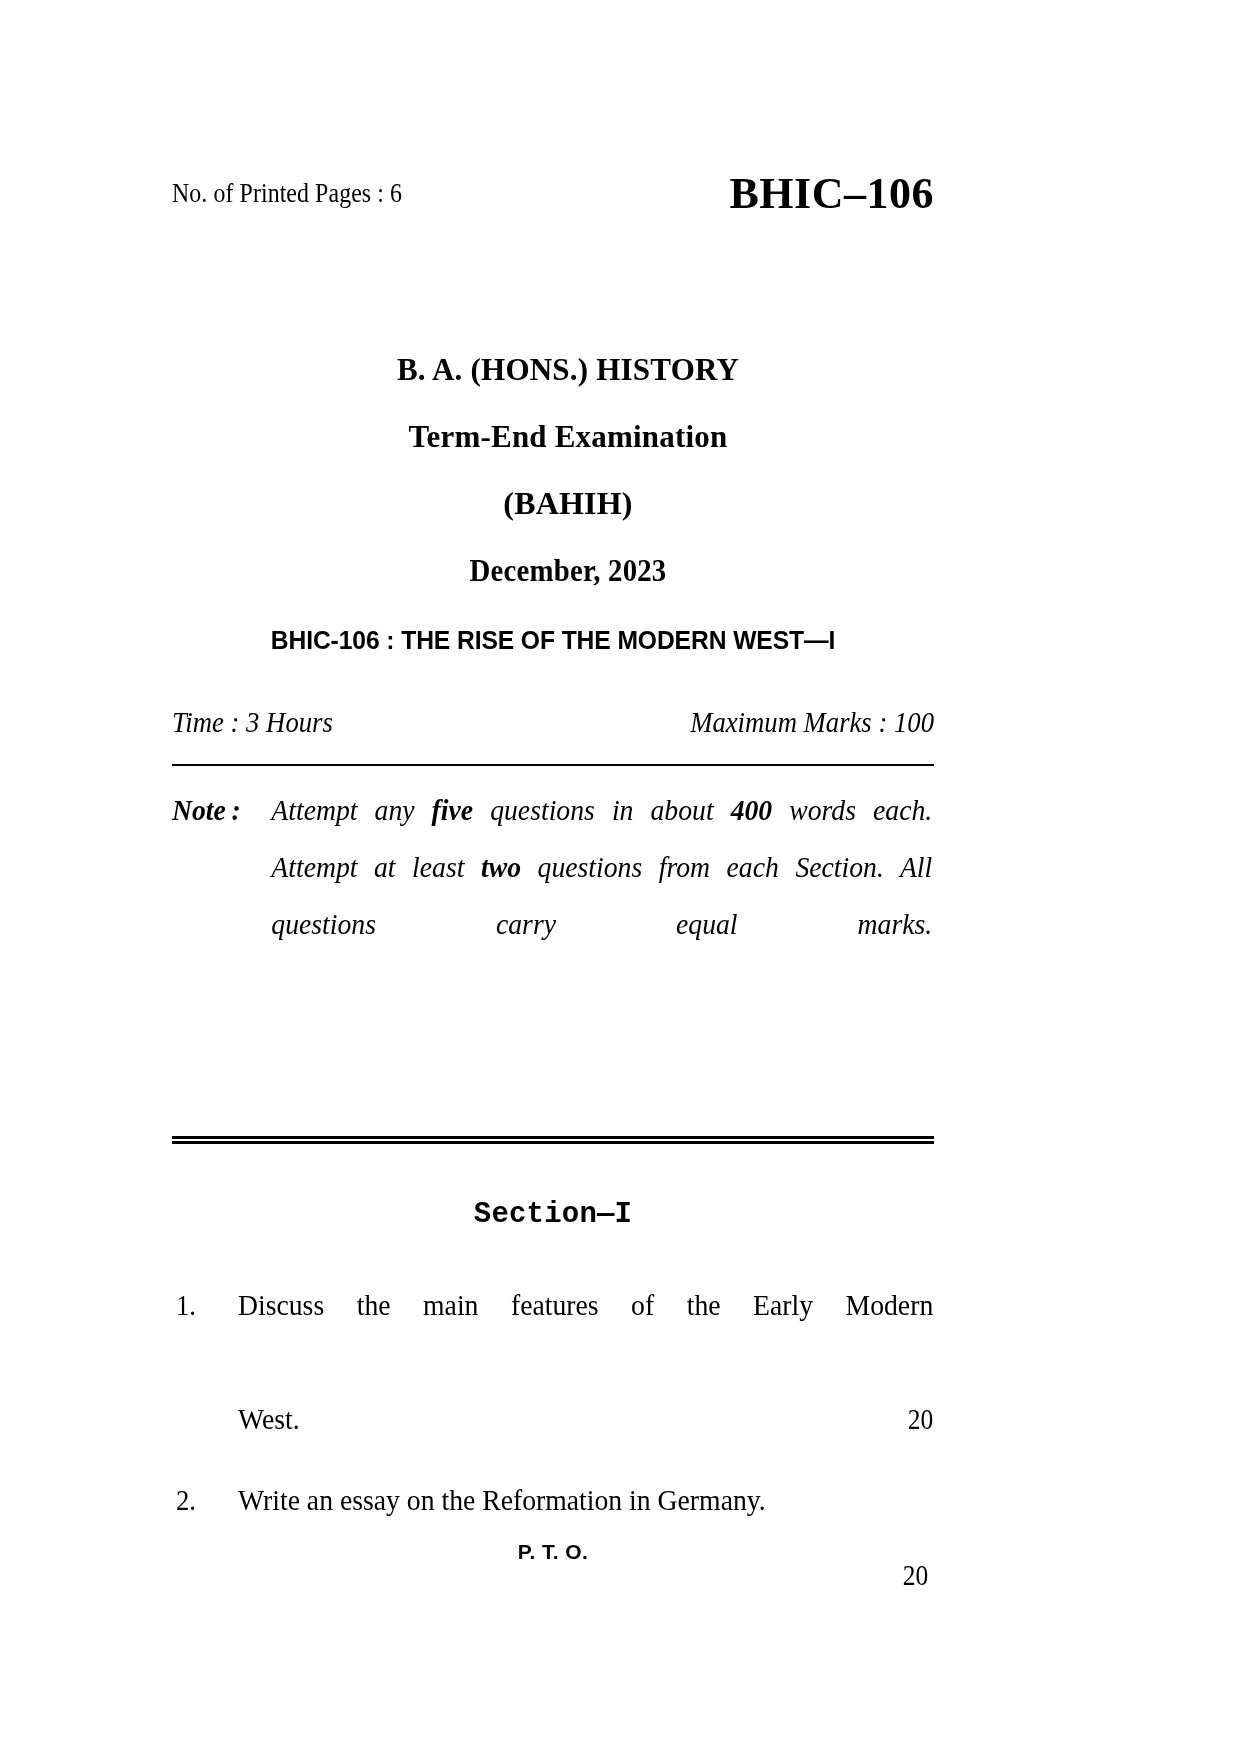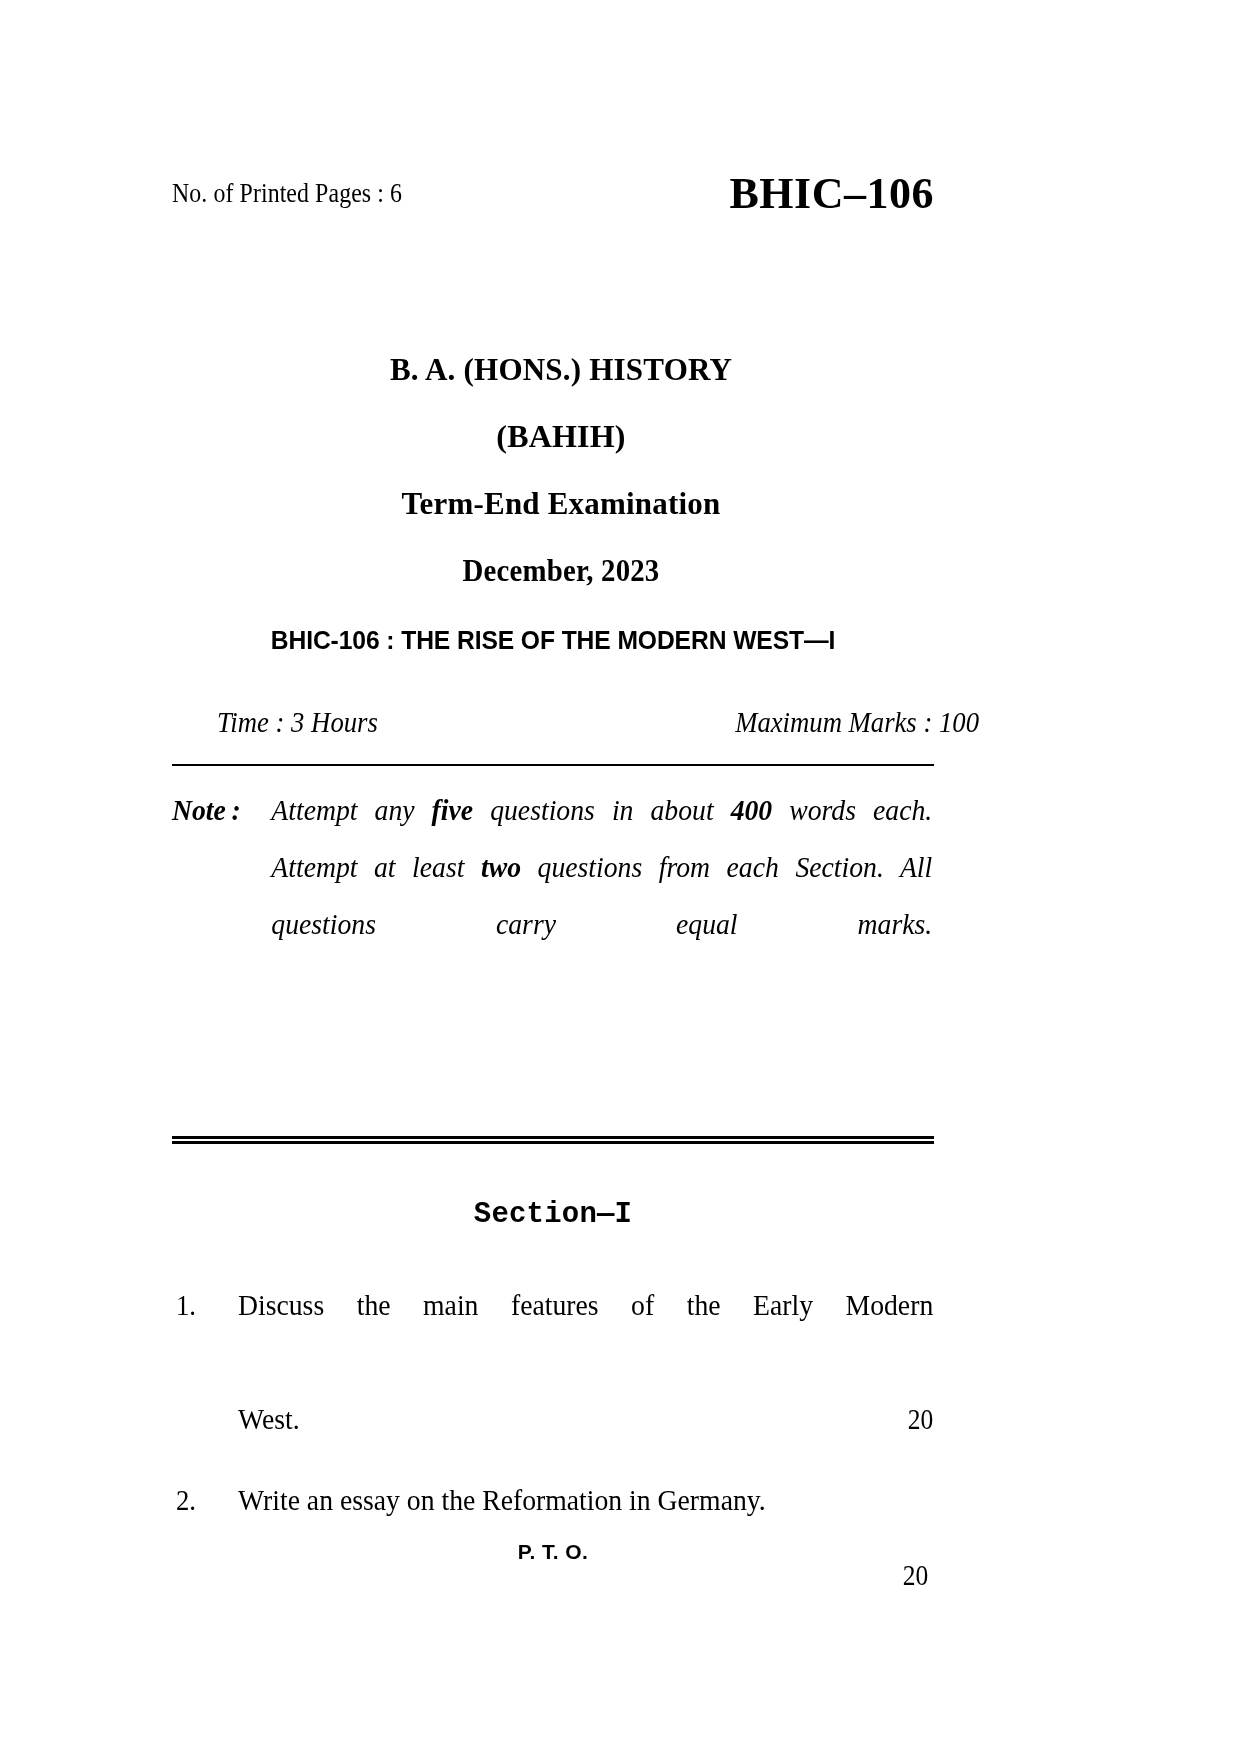--- a/index.html
+++ b/index.html
@@ -60,21 +60,21 @@
     font-family: "Liberation Serif", serif;
     font-weight: bold;
     font-size: 44px;
     letter-spacing: 0.5px;
     white-space: nowrap;
   }
 
   
   .title-block {
     position: absolute;
-    left: 8px;
+    left: 15px;
     top: 336px;
     width: 762px;
     text-align: center;
   }
   .title-line {
     font-family: "Liberation Serif", serif;
     font-weight: bold;
     font-size: 32px;
     line-height: 67px;
     letter-spacing: 0.2px;
@@ -107,21 +107,20 @@
     white-space: nowrap;
   }
 
   
   .meta-row {
     position: absolute;
     left: 0;
     top: 706px;
     width: 762px;
     height: 44px;
-    margin-left: 45px;
   }
   .meta-left, .meta-right {
     position: absolute;
     top: 0;
     font-family: "Liberation Serif", serif;
     font-style: italic;
     font-size: 29px;
     transform: scaleX(0.92);
     white-space: nowrap;
   }
@@ -296,22 +295,22 @@
 <div class="page">
   <div class="content">
 
     <div class="header-row">
       <div class="printed-pages">No. of Printed Pages : 6</div>
       <div class="course-code">BHIC–106</div>
     </div>
 
     <div class="title-block">
       <div class="title-line program">B. A. (HONS.) HISTORY</div>
+      <div class="title-line termend">Term-End Examination</div>
       <div class="title-line">(BAHIH)</div>
-      <div class="title-line termend">Term-End Examination</div>
       <div class="title-line session">December, 2023</div>
     </div>
 
     <div class="subject-line">BHIC-106 : THE RISE OF THE MODERN WEST—I</div>
 
     <div class="meta-row">
       <div class="meta-left">Time : 3 Hours</div>
       <div class="meta-right">Maximum Marks : 100</div>
     </div>
 

